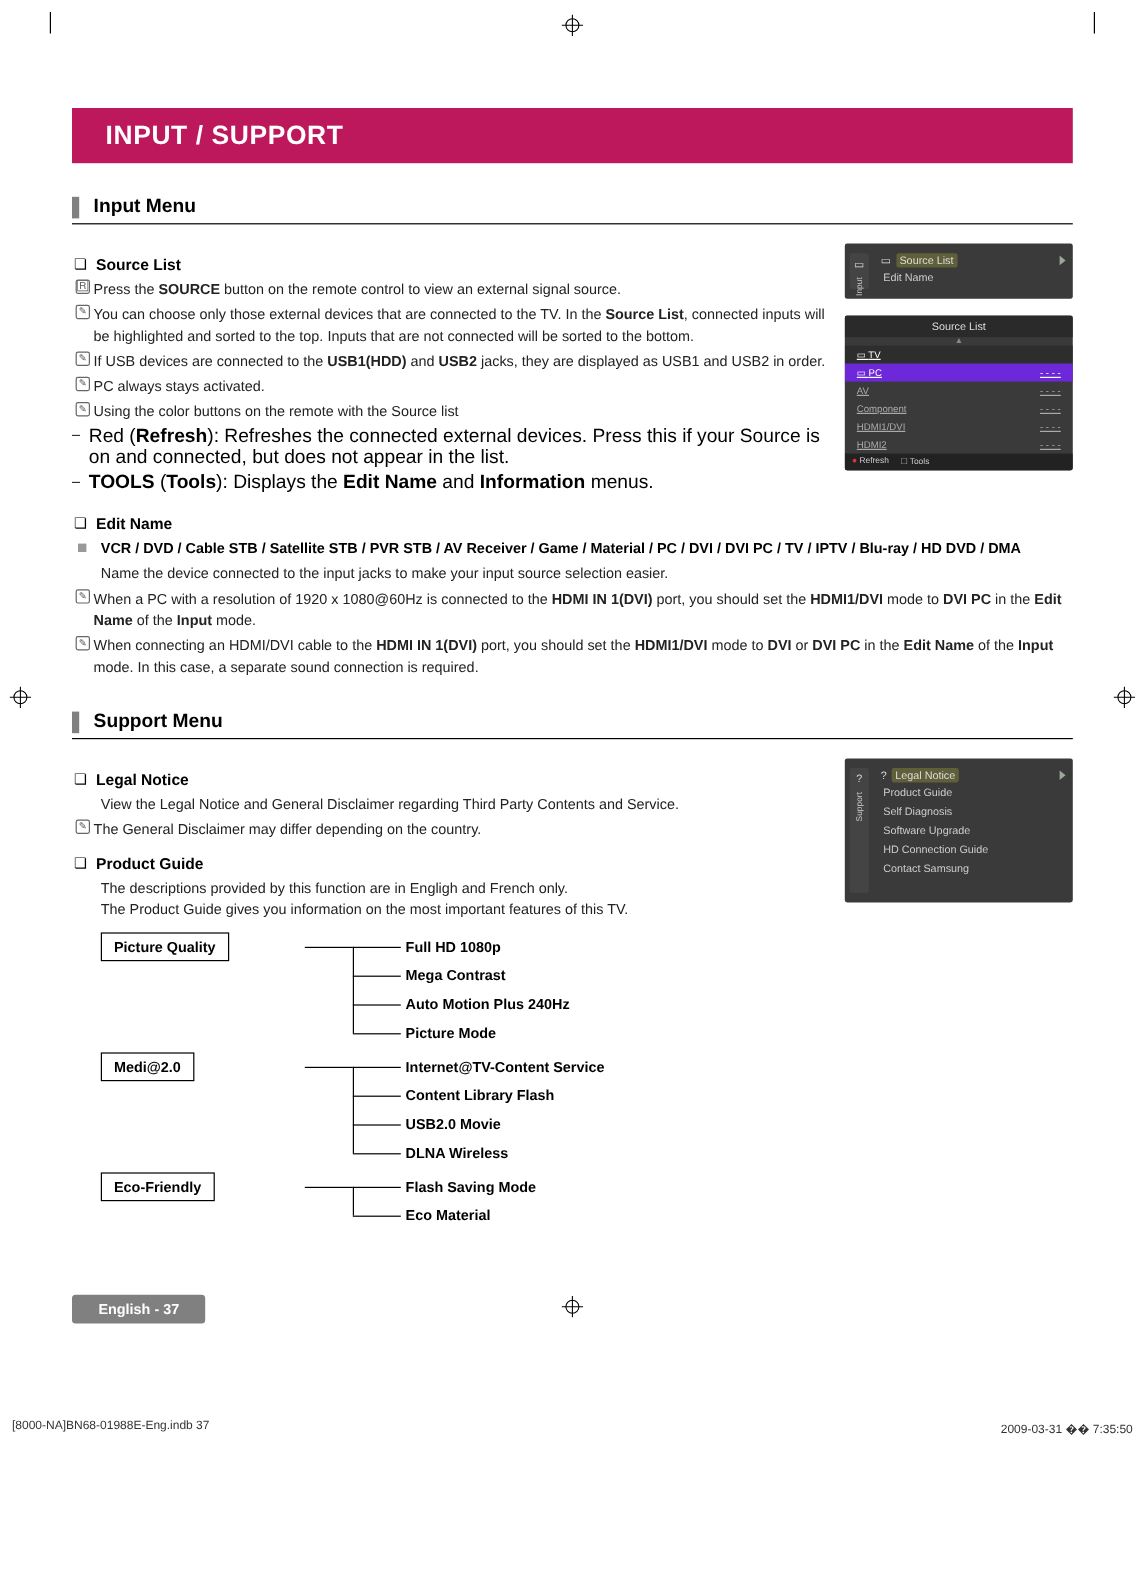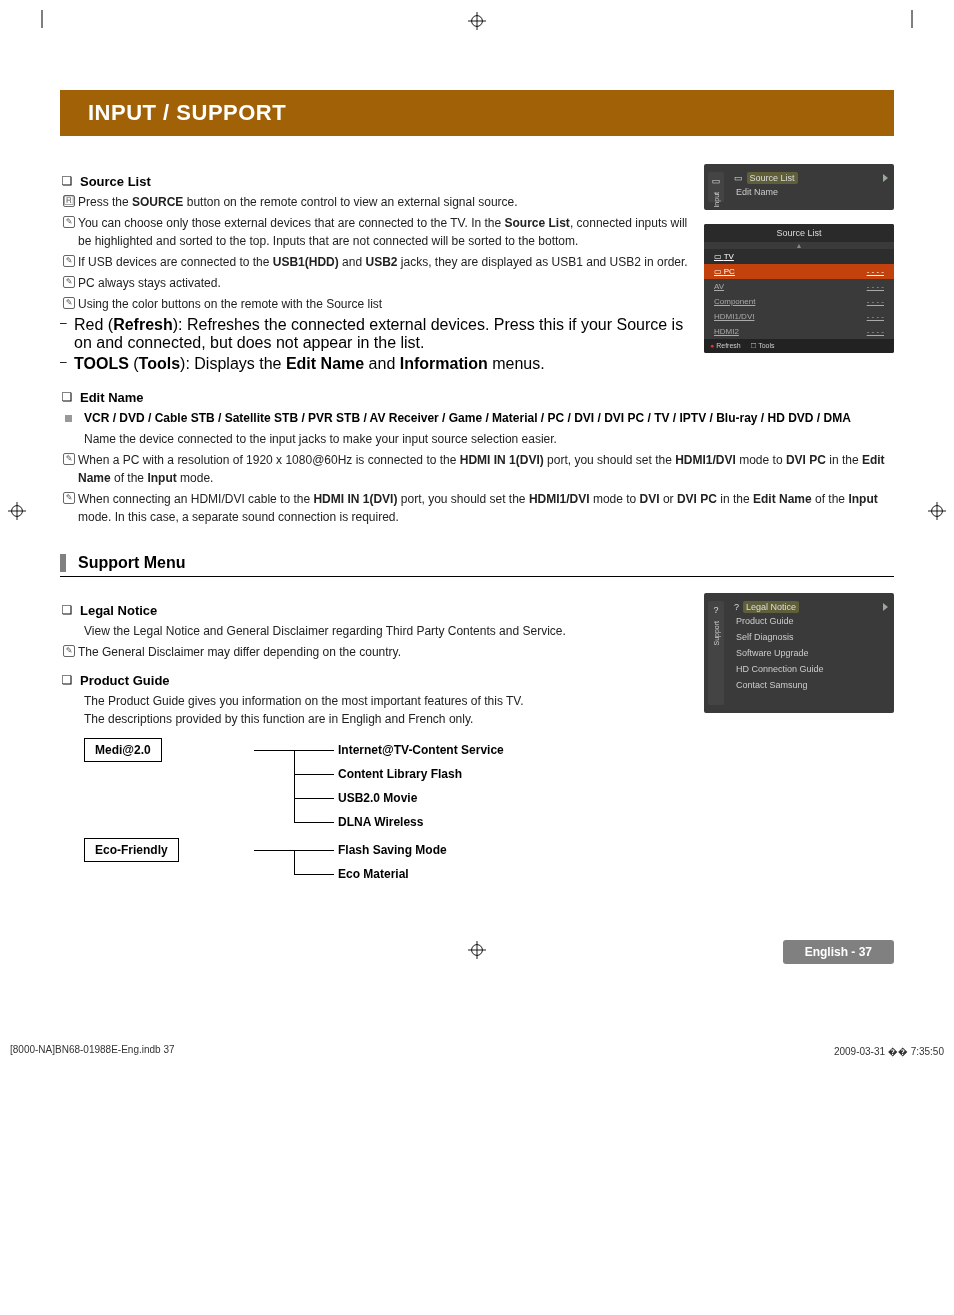--- a/index.html
+++ b/index.html
@@ -31,21 +31,21 @@
   }
   .side-reg {
     position: absolute;
     top: 50%;
     width: 18px; height: 18px;
   }
   .side-reg.left { left: 8px; }
   .side-reg.right { right: 8px; }
 
   .title-bar {
-    background: #a16207;
+    background: #be185d;
     color: #fff;
     font-size: 22px;
     font-weight: bold;
     padding: 10px 28px;
     margin-top: 70px;
     margin-bottom: 28px;
     letter-spacing: 0.5px;
   }
   .section-heading-wrap {
     display: flex;
@@ -180,21 +180,21 @@
     font-size: 9px;
   }
   .osd2 .row {
     display: flex;
     justify-content: space-between;
     padding: 3px 10px;
     color: #aaa;
     text-decoration: underline;
   }
   .osd2 .row.sel {
-    background: #c2410c;
+    background: #6d28d9;
     color: #fff;
   }
   .osd2 .row.tv {
     background: #2d2d2d;
     color: #fff;
   }
   .osd2 .footer {
     background: #222;
     padding: 3px 6px;
     font-size: 7px;
@@ -238,21 +238,21 @@
   }
   .tree-block .connector-cell .vline {
     position:absolute; top:12px; bottom:12px; left:40px; width:1px; background:#000;
   }
   .tree-block .connector-cell .branch {
     position:absolute; left:40px; right:0; height:1px; background:#000;
   }
   .tree-block .items-cell .tree-item { line-height:24px; }
 
   .page-foot {
-    text-align: right;
+    text-align: left;
     margin-top: 50px;
   }
   .page-foot .badge {
     display: inline-block;
     background: #808080;
     color: #fff;
     font-size: 12px;
     font-weight: bold;
     padding: 5px 22px;
     border-radius: 3px;
@@ -314,20 +314,24 @@
 
   <svg style="position:absolute; top:10px; left:30px;" width="24" height="24">
       <line x1="12" y1="0" x2="12" y2="18" stroke="#000"></line>
     </svg>
   <svg style="position:absolute; top:10px; right:30px;" width="24" height="24">
       <line x1="12" y1="0" x2="12" y2="18" stroke="#000"></line>
     </svg>
 
   <div class="title-bar">INPUT / SUPPORT</div>
 
+  <div class="section-heading-wrap">
+    <div class="bar"></div>
+    <div class="section-heading">Input Menu</div>
+  </div>
 
   <div class="content-wrap">
     <div class="main-col">
 
       <div class="sub-row">
         <div class="icon-box">❏</div>
         <div class="sub-title">Source List</div>
       </div>
       <div class="bullet-row indent-1">
         <div class="b-icon"><span class="circle-icon">🅁</span></div>
@@ -458,37 +462,56 @@
       <div class="body-text indent-1">View the Legal Notice and General Disclaimer regarding Third Party Contents and Service.</div>
       <div class="bullet-row indent-1">
         <div class="b-icon"><span class="circle-icon">✎</span></div>
         <div class="b-text">The General Disclaimer may differ depending on the country.</div>
       </div>
 
       <div class="sub-row" style="margin-top:12px">
         <div class="icon-box">❏</div>
         <div class="sub-title">Product Guide</div>
       </div>
+      <div class="body-text indent-1">The descriptions provided by this function are in Engligh and French only.</div>
       <div class="body-text indent-1">The Product Guide gives you information on the most important features of this TV.</div>
-      <div class="body-text indent-1">The descriptions provided by this function are in Engligh and French only.</div>
 
       <div class="tree indent-1" id="tree-root">
           <div class="tree-block">
             <div class="tree-left-cell">
-              <div class="tree-box">Medi@2.0</div>
+              <div class="tree-box">Picture Quality</div>
             </div>
             <div class="connector-cell" style="height: 96px;">
               <div class="hline-top" style="left: 0px; right: 40px;"></div>
               <div class="vline" style="top: 12px; height: 72px;"></div>
               <div class="branch" style="top: 12px;"></div>
               <div class="branch" style="top: 36px;"></div>
               <div class="branch" style="top: 60px;"></div>
               <div class="branch" style="top: 84px;"></div>
             </div>
             <div class="items-cell">
+              <div class="tree-item">Full HD 1080p</div>
+              <div class="tree-item">Mega Contrast</div>
+              <div class="tree-item">Auto Motion Plus 240Hz</div>
+              <div class="tree-item">Picture Mode</div>
+            </div>
+          </div>
+          <div class="tree-block">
+            <div class="tree-left-cell">
+              <div class="tree-box">Medi@2.0</div>
+            </div>
+            <div class="connector-cell" style="height: 96px;">
+              <div class="hline-top" style="left: 0px; right: 40px;"></div>
+              <div class="vline" style="top: 12px; height: 72px;"></div>
+              <div class="branch" style="top: 12px;"></div>
+              <div class="branch" style="top: 36px;"></div>
+              <div class="branch" style="top: 60px;"></div>
+              <div class="branch" style="top: 84px;"></div>
+            </div>
+            <div class="items-cell">
               <div class="tree-item">Internet@TV-Content Service</div>
               <div class="tree-item">Content Library Flash</div>
               <div class="tree-item">USB2.0 Movie</div>
               <div class="tree-item">DLNA Wireless</div>
             </div>
           </div>
           <div class="tree-block">
             <div class="tree-left-cell">
               <div class="tree-box">Eco-Friendly</div>
             </div>

